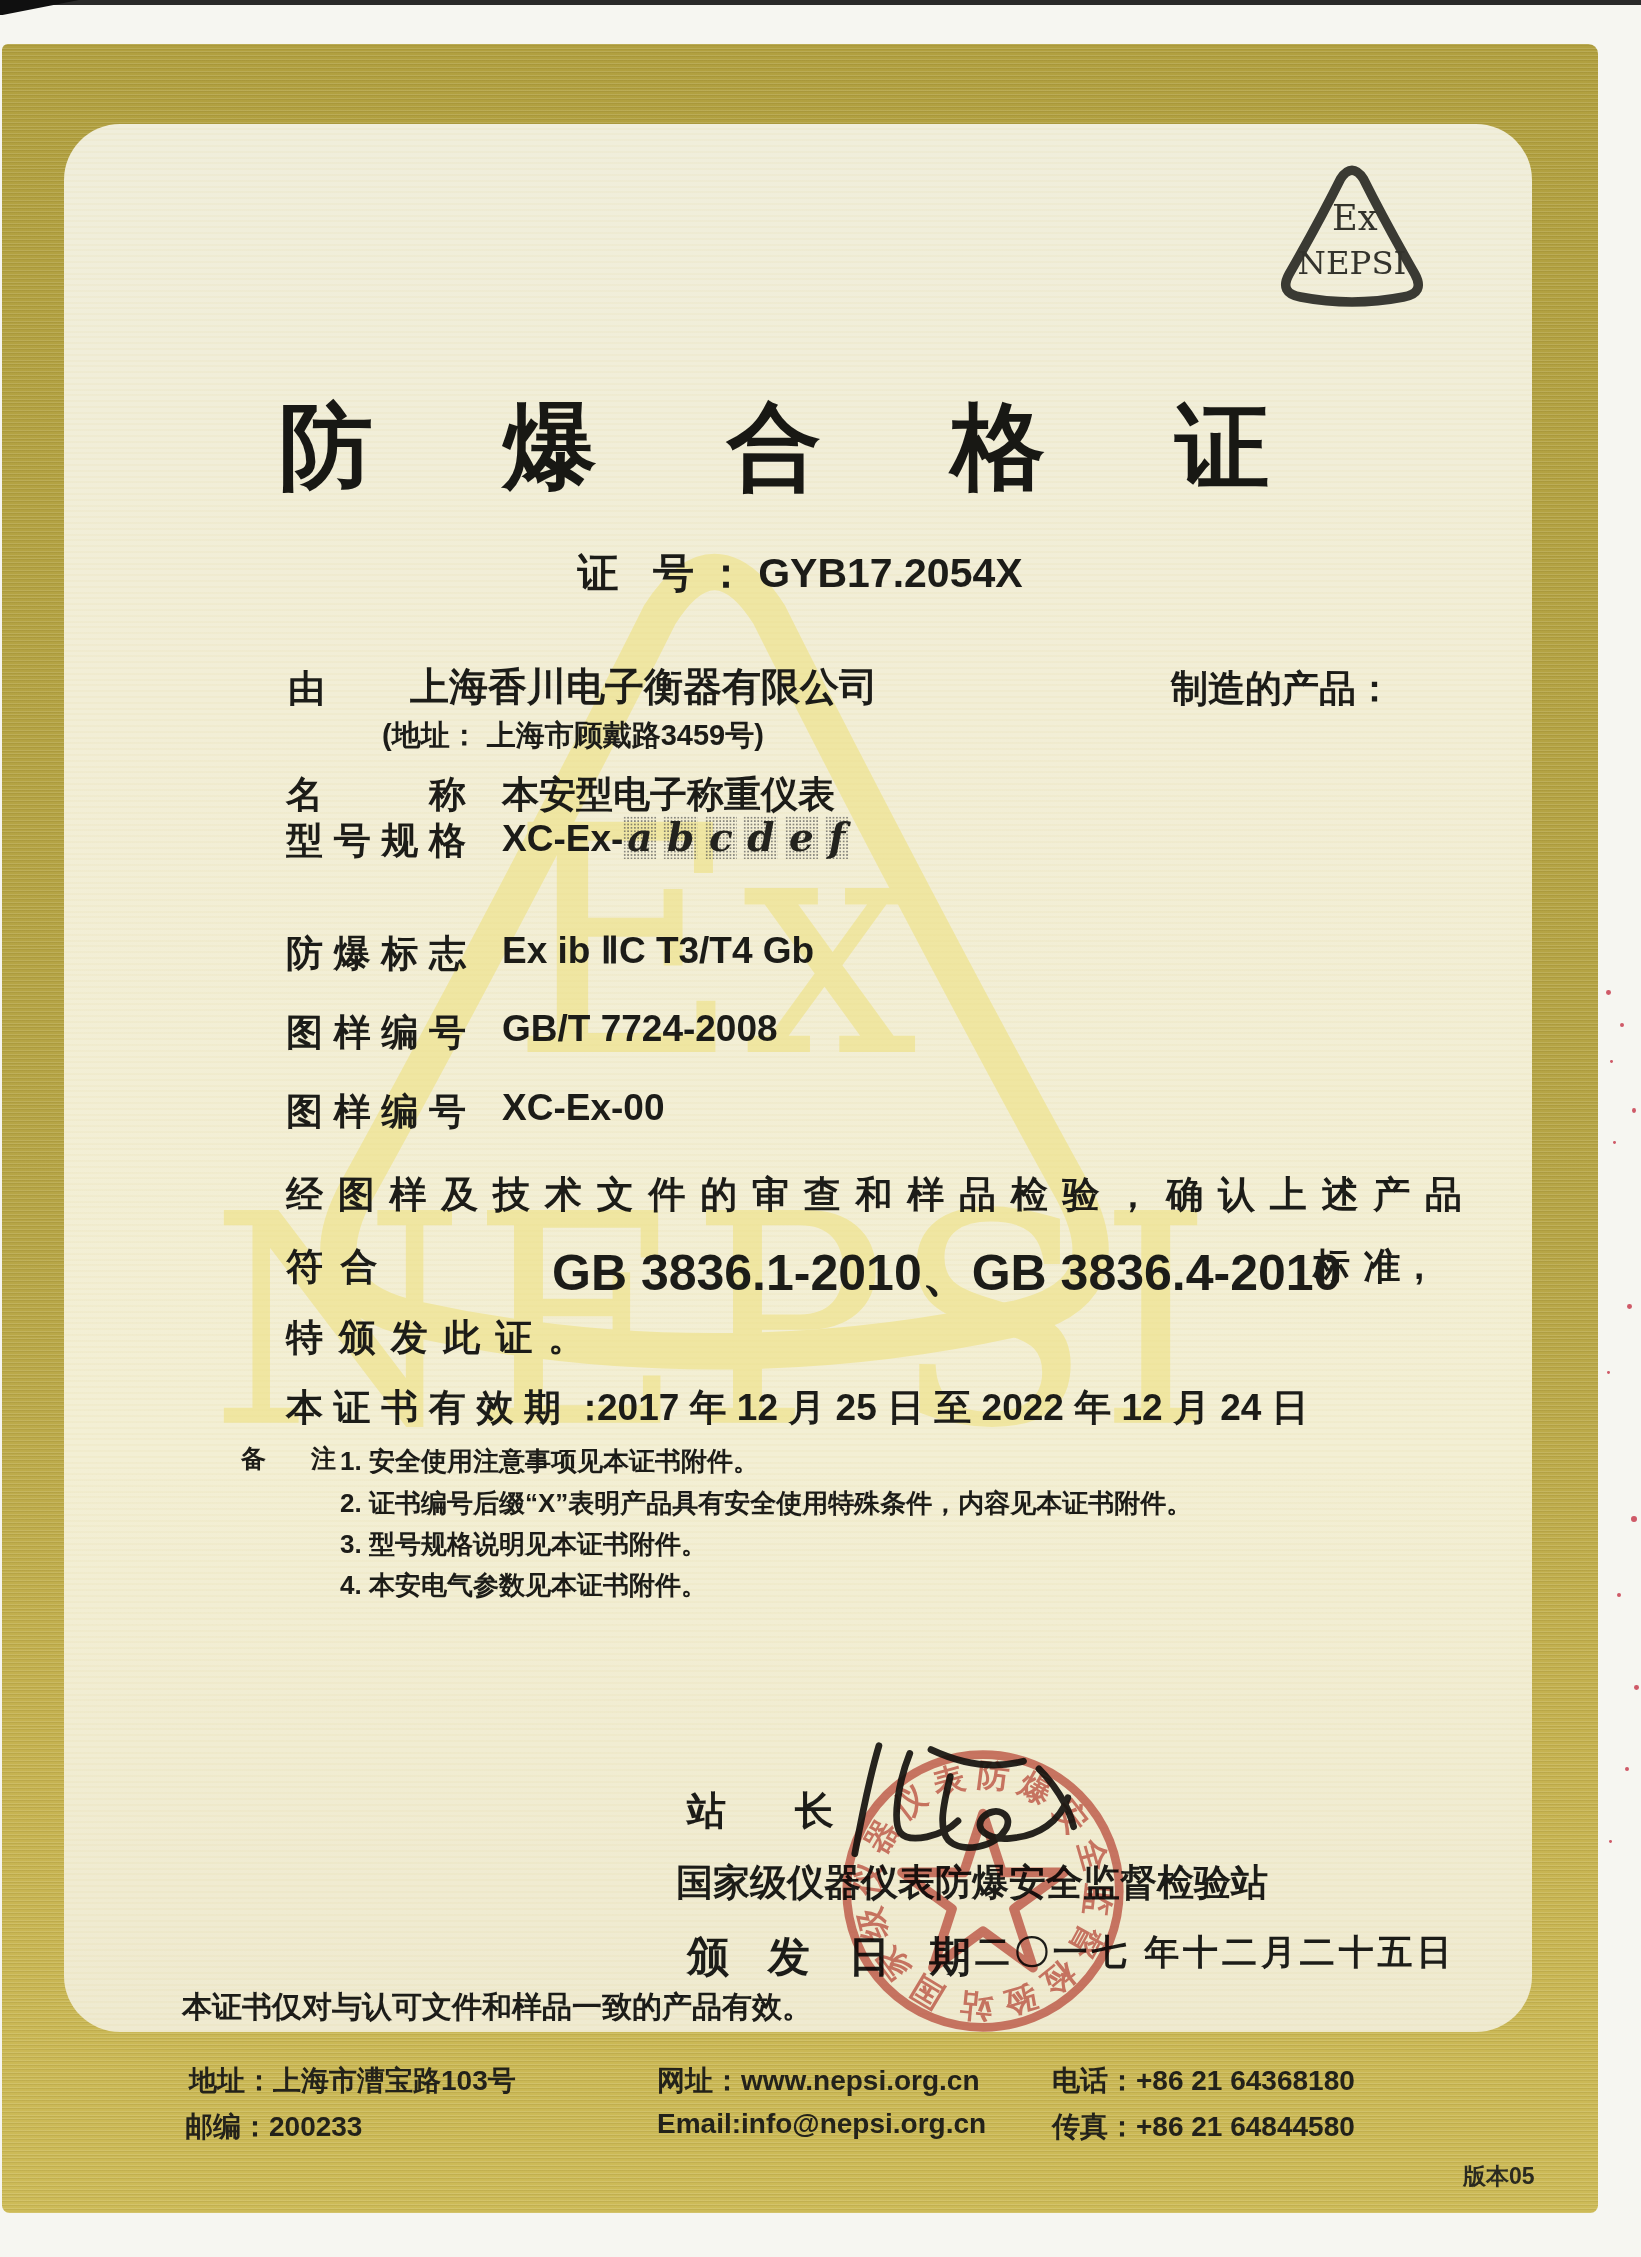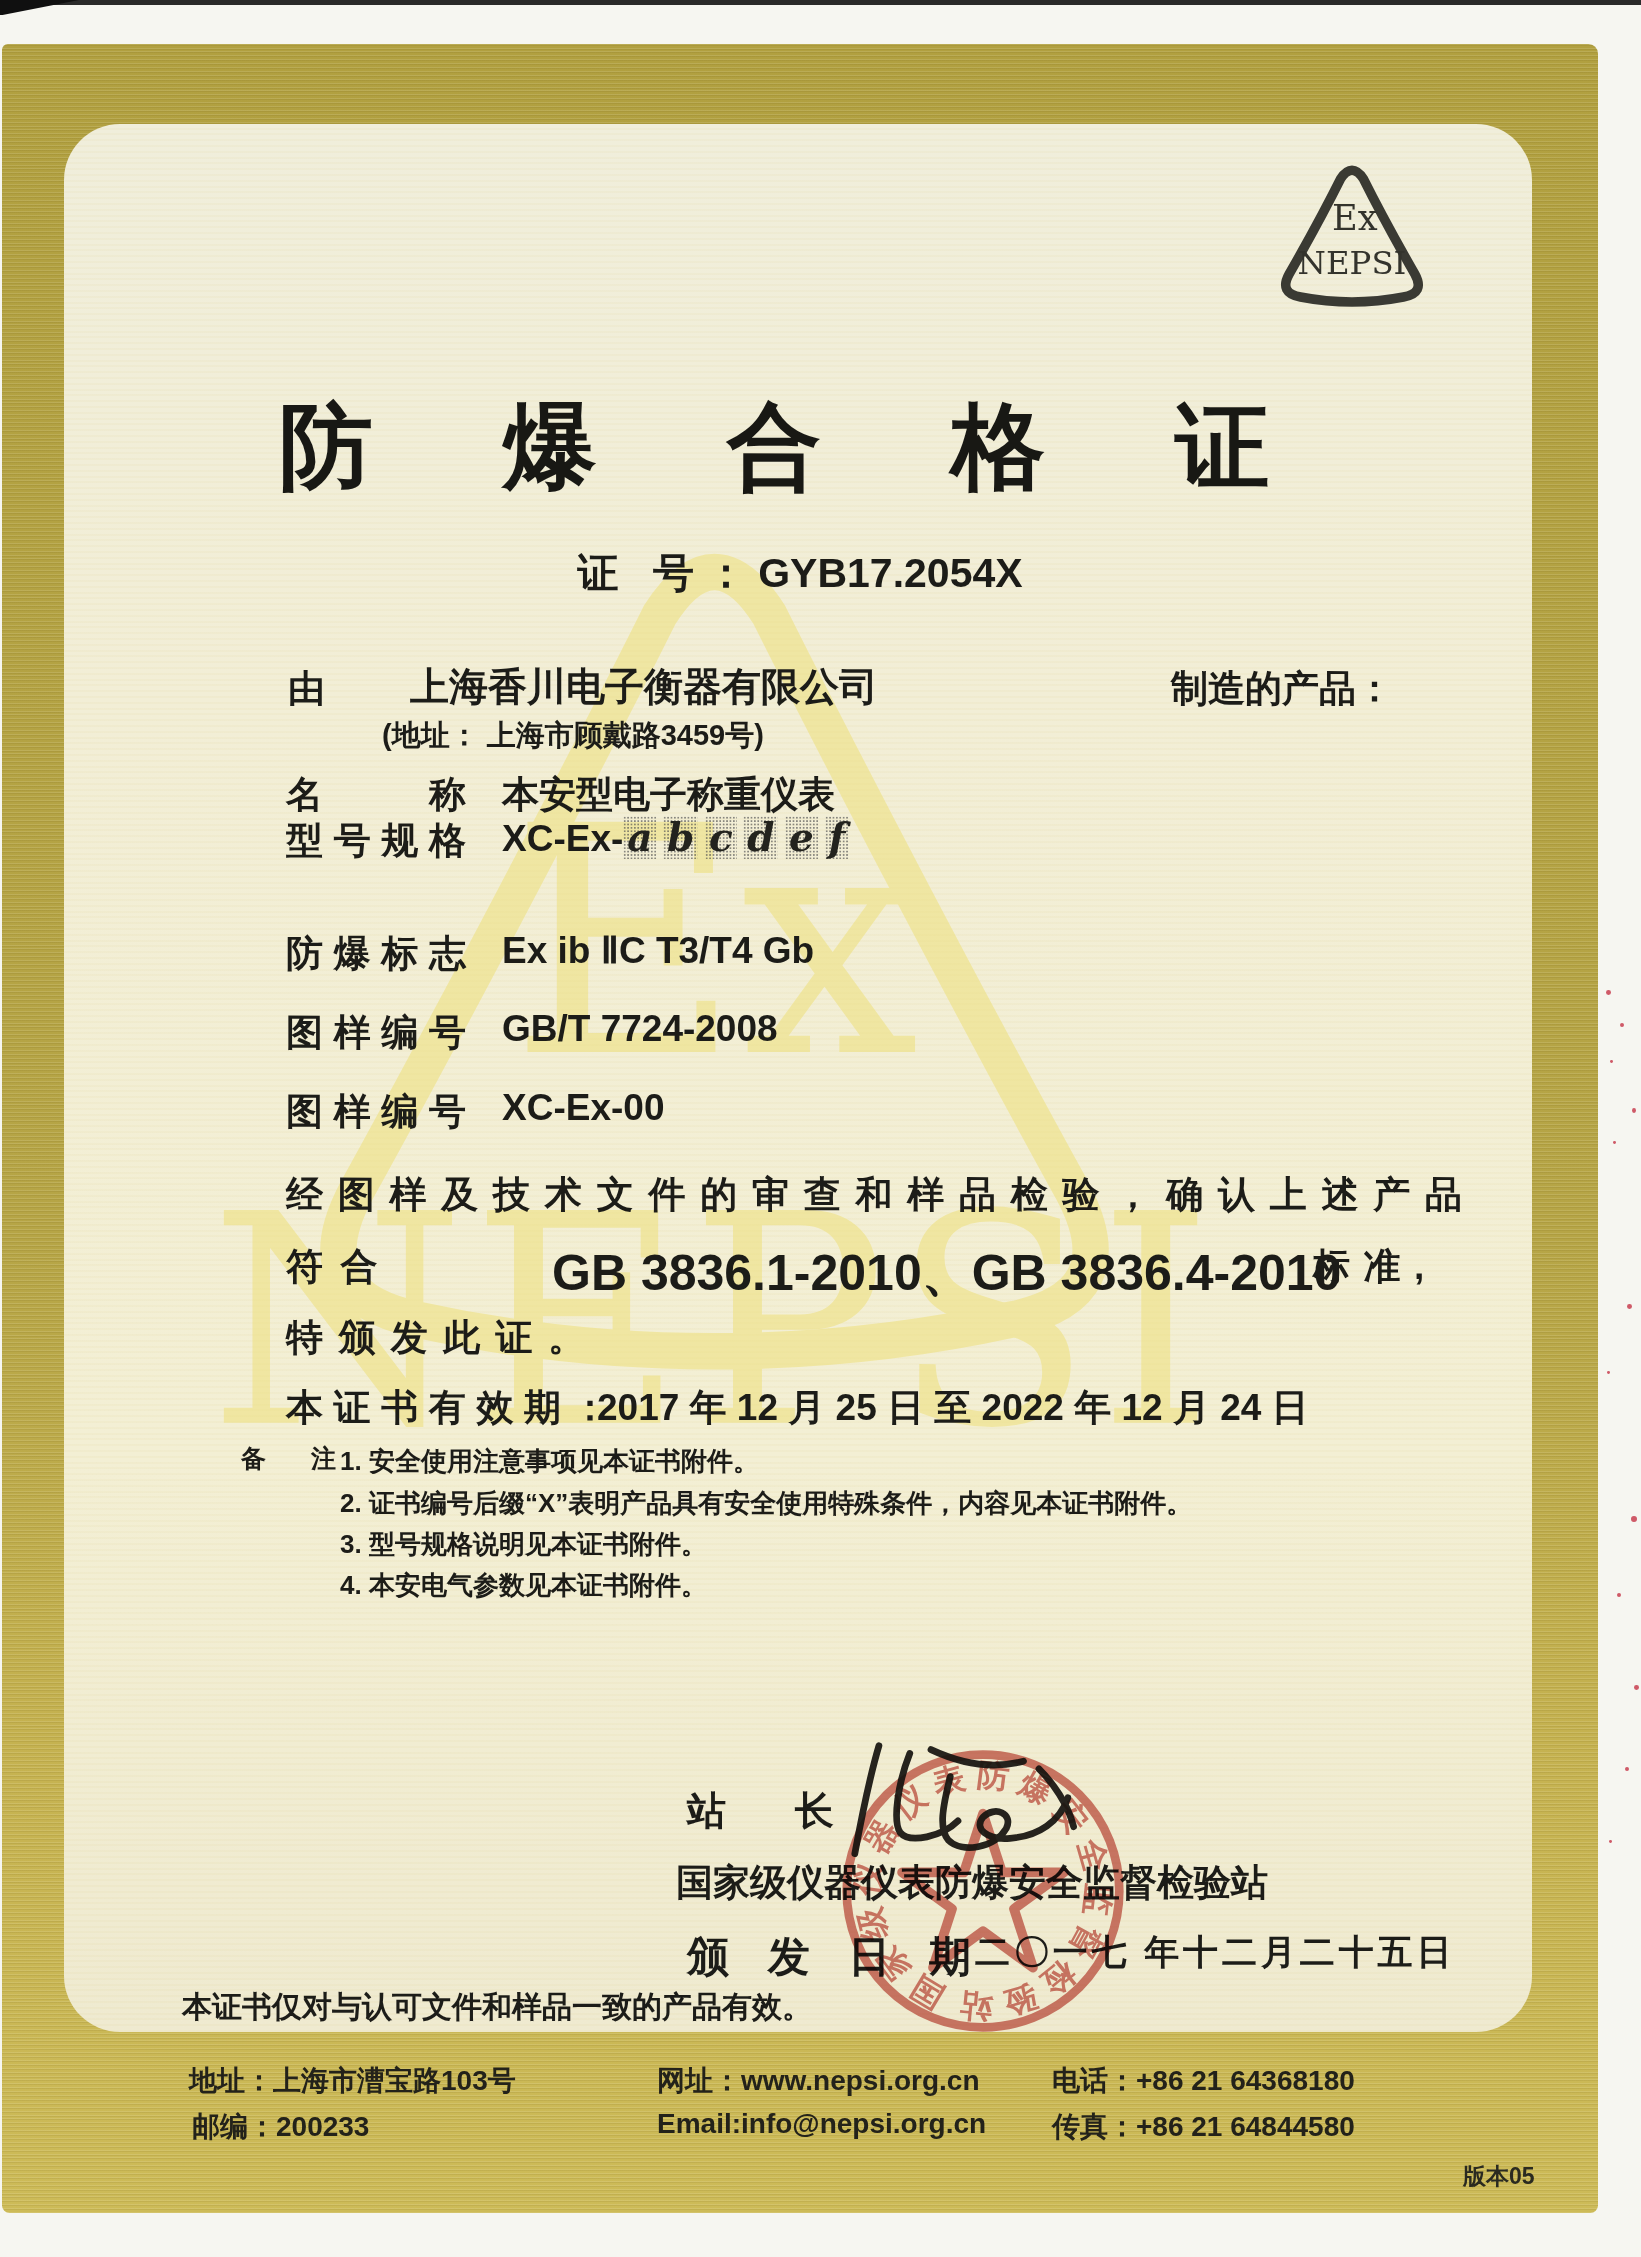--- a/index.html
+++ b/index.html
@@ -79,21 +79,21 @@
   #note-0{top:1444px;} #note-1{top:1486px;} #note-2{top:1527px;} #note-3{top:1568px;}
 
   #director-label{left:687px;top:1784px;font-size:39px;font-weight:bold;letter-spacing:29px;}
   #issuer-org{left:676px;top:1858px;font-size:37px;font-weight:bold;}
   #issue-date-label{left:687px;top:1929px;font-size:42px;font-weight:bold;letter-spacing:13.5px;}
   #issue-date-value{left:975px;top:1929px;font-size:35px;font-weight:bold;letter-spacing:3.9px;}
 
   #disclaimer{left:182px;top:1987px;font-size:30px;font-weight:bold;}
 
   .foot{position:absolute;z-index:5;font-size:28px;font-weight:bold;color:#23221a;white-space:nowrap;}
-  #foot-addr{left:189px;top:2062px;} #foot-post{left:192px;top:2108px;}
+  #foot-addr{left:189px;top:2062px;} #foot-post{left:185px;top:2108px;}
   #foot-web{left:657px;top:2062px;}  #foot-email{left:657px;top:2108px;text-align:center;}
   #foot-tel{left:1052px;top:2062px;} #foot-fax{left:1052px;top:2108px;}
   #version{left:1463px;top:2161px;font-size:23px;font-weight:bold;color:#2a2a20;}
 
   
   #stamp{left:838px;top:1746px;width:290px;height:290px;z-index:6;opacity:.72;mix-blend-mode:multiply;}
   #signature{left:850px;top:1738px;width:241px;height:135px;z-index:7;}
 </style>
 </head>
 <body>

